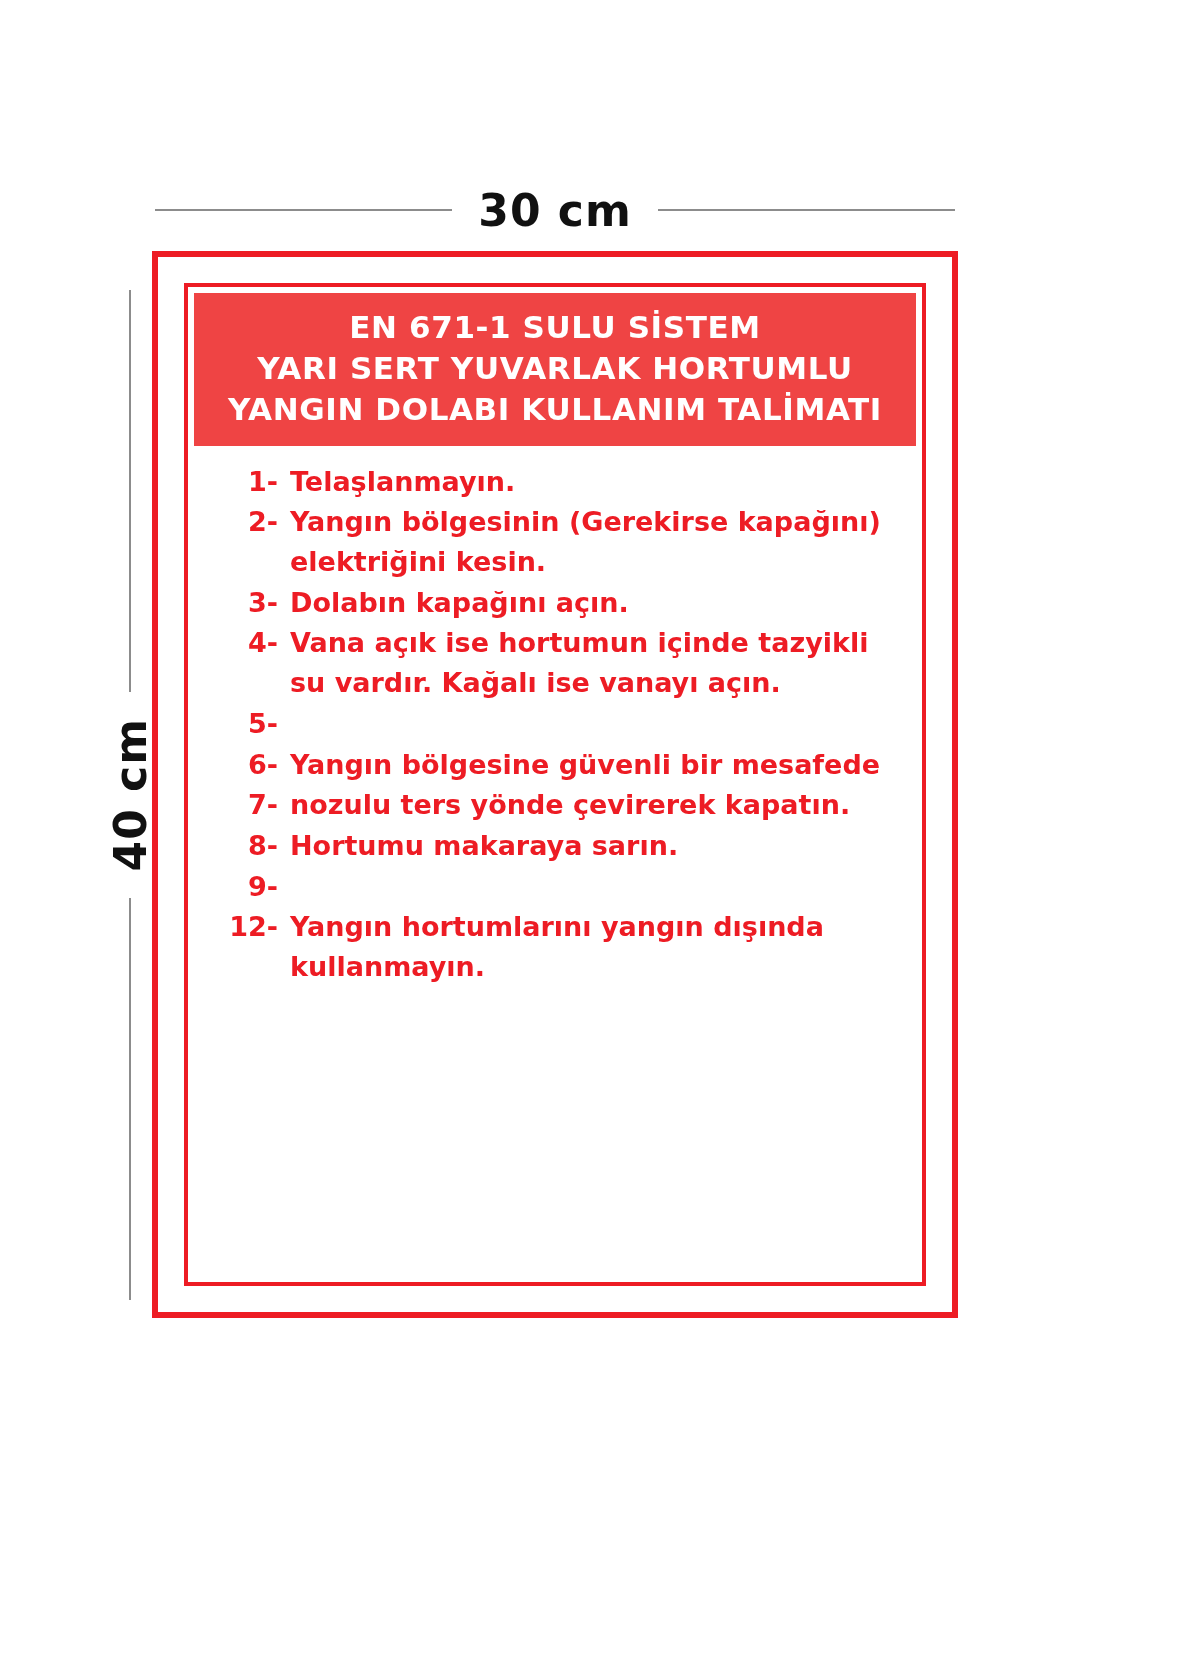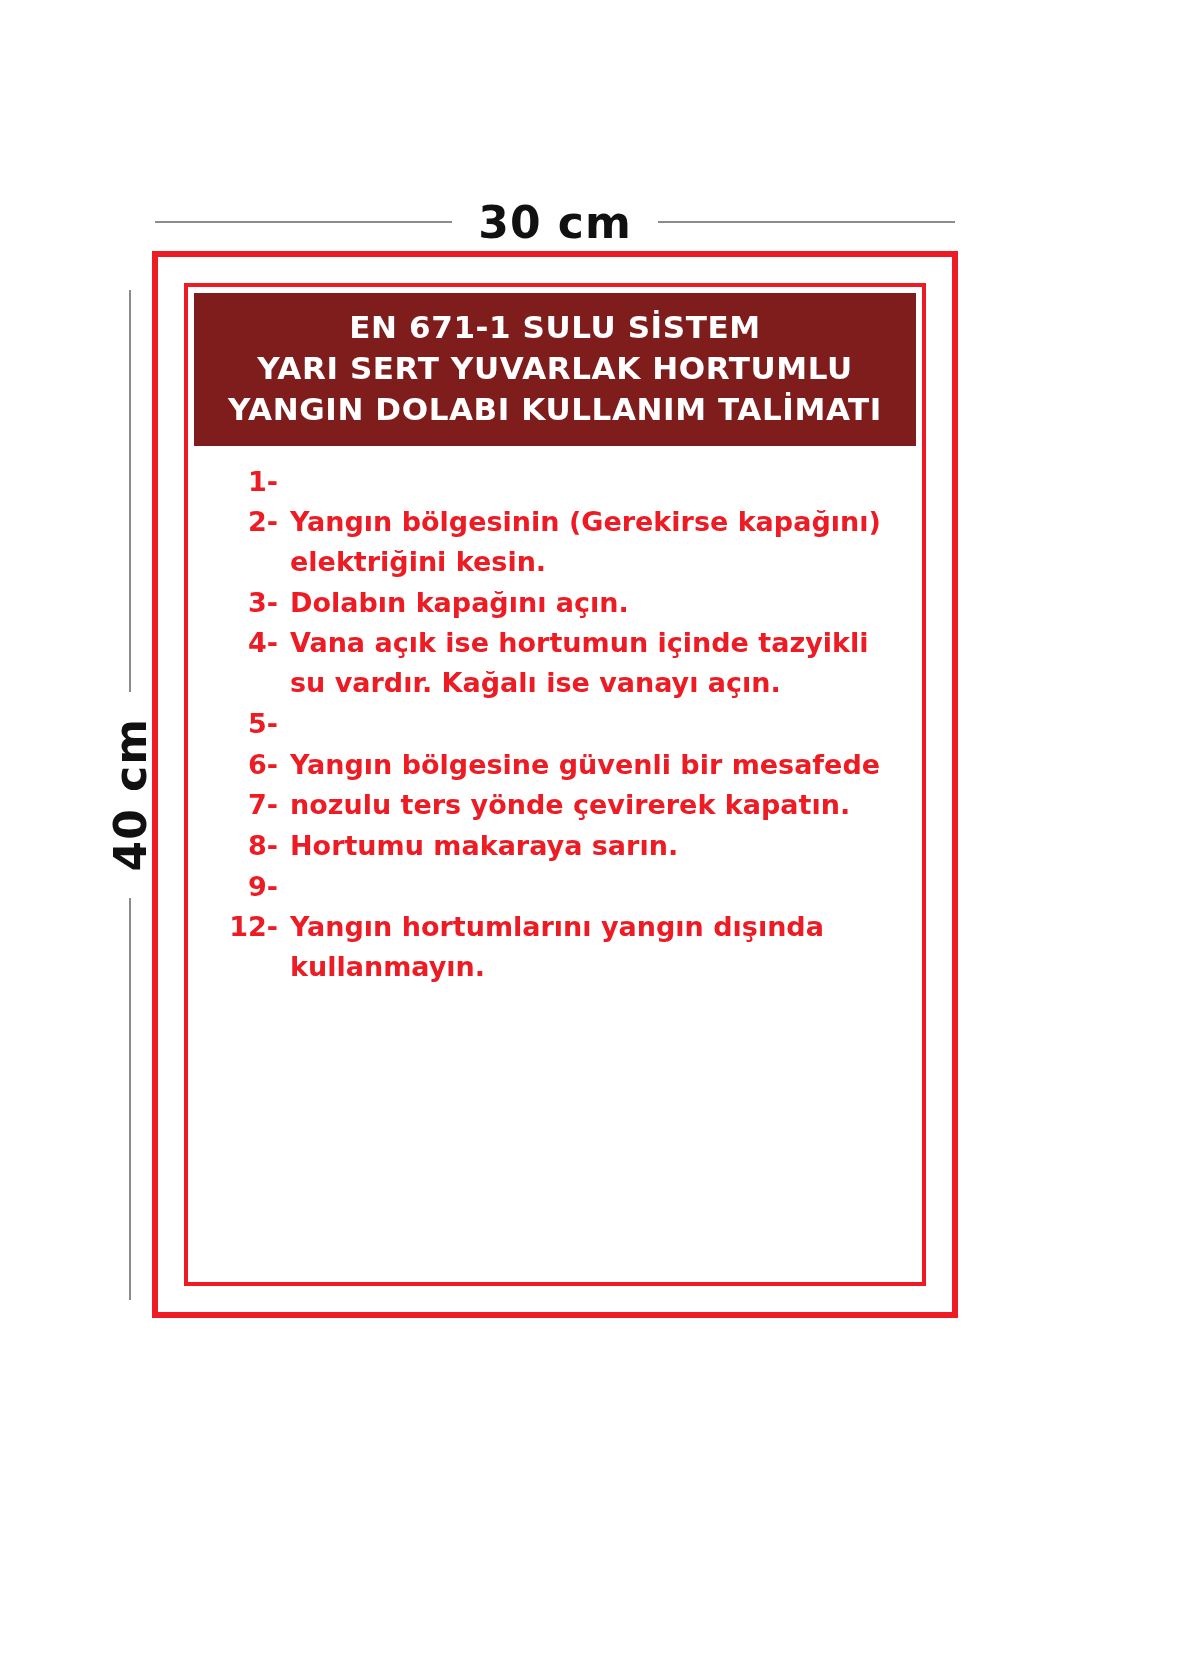--- a/index.html
+++ b/index.html
@@ -12,21 +12,21 @@
     height: 1667px;
     position: relative;
     font-family: "DejaVu Sans", sans-serif;
     overflow: hidden;
   }
 
   
   .dim-top {
     position: absolute;
     left: 155px;
-    top: 192px;
+    top: 180px;
     width: 800px;
     height: 60px;
     display: flex;
     align-items: center;
     justify-content: center;
   }
   .dim-top .line {
     flex: 1 1 auto;
     height: 2px;
     background: #8c8c8c;
@@ -82,21 +82,21 @@
     left: 26px;
     top: 26px;
     right: 26px;
     bottom: 26px;
     border: 4px solid #ed1c24;
     box-sizing: border-box;
     padding: 6px;
   }
 
   .header {
-    background: #7f1d1d;
+    background: #ef4444;
     color: #ffffff;
     text-align: center;
     padding: 14px 10px 16px 10px;
     box-sizing: border-box;
   }
   .header .line {
     font-size: 31px;
     font-weight: bold;
     line-height: 1.32;
     letter-spacing: 0.6px;
@@ -151,20 +151,24 @@
     <div class="header">
       <div class="line">EN 671-1 SULU SİSTEM</div>
       <div class="line">YARI SERT YUVARLAK HORTUMLU</div>
       <div class="line">YANGIN DOLABI KULLANIM TALİMATI</div>
     </div>
 
     <div class="instructions">
 
       <div class="item">
         <span class="num">1-</span>
+        <span class="txt">
+          <span>Telaşlanmayın.</span>
+          
+        </span>
       </div>
 
       <div class="item">
         <span class="num">2-</span>
         <span class="txt">
           <span>Yangın bölgesinin (Gerekirse kapağını)</span>
           <span class="l2">elektriğini kesin.</span>
         </span>
       </div>
 

